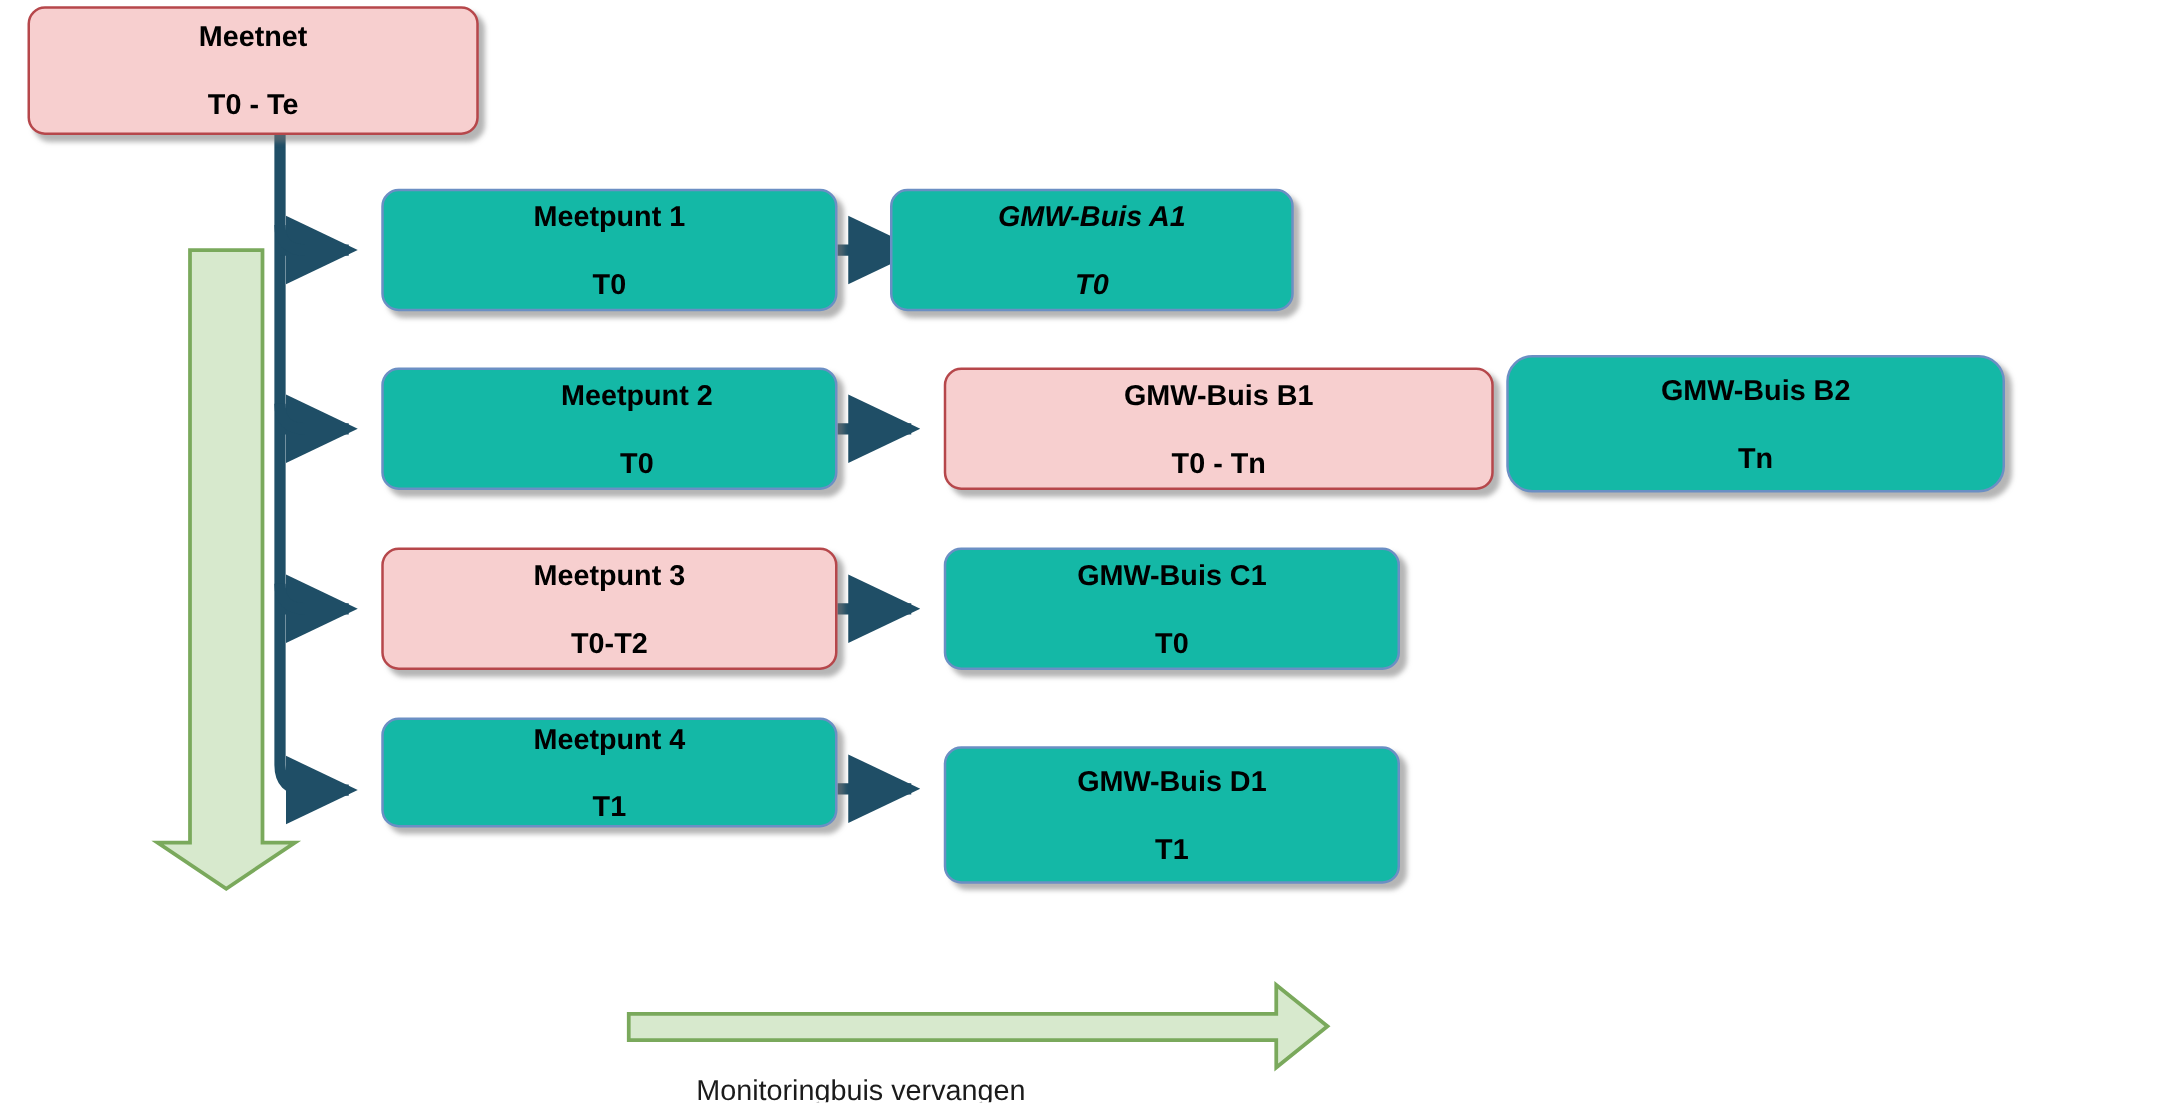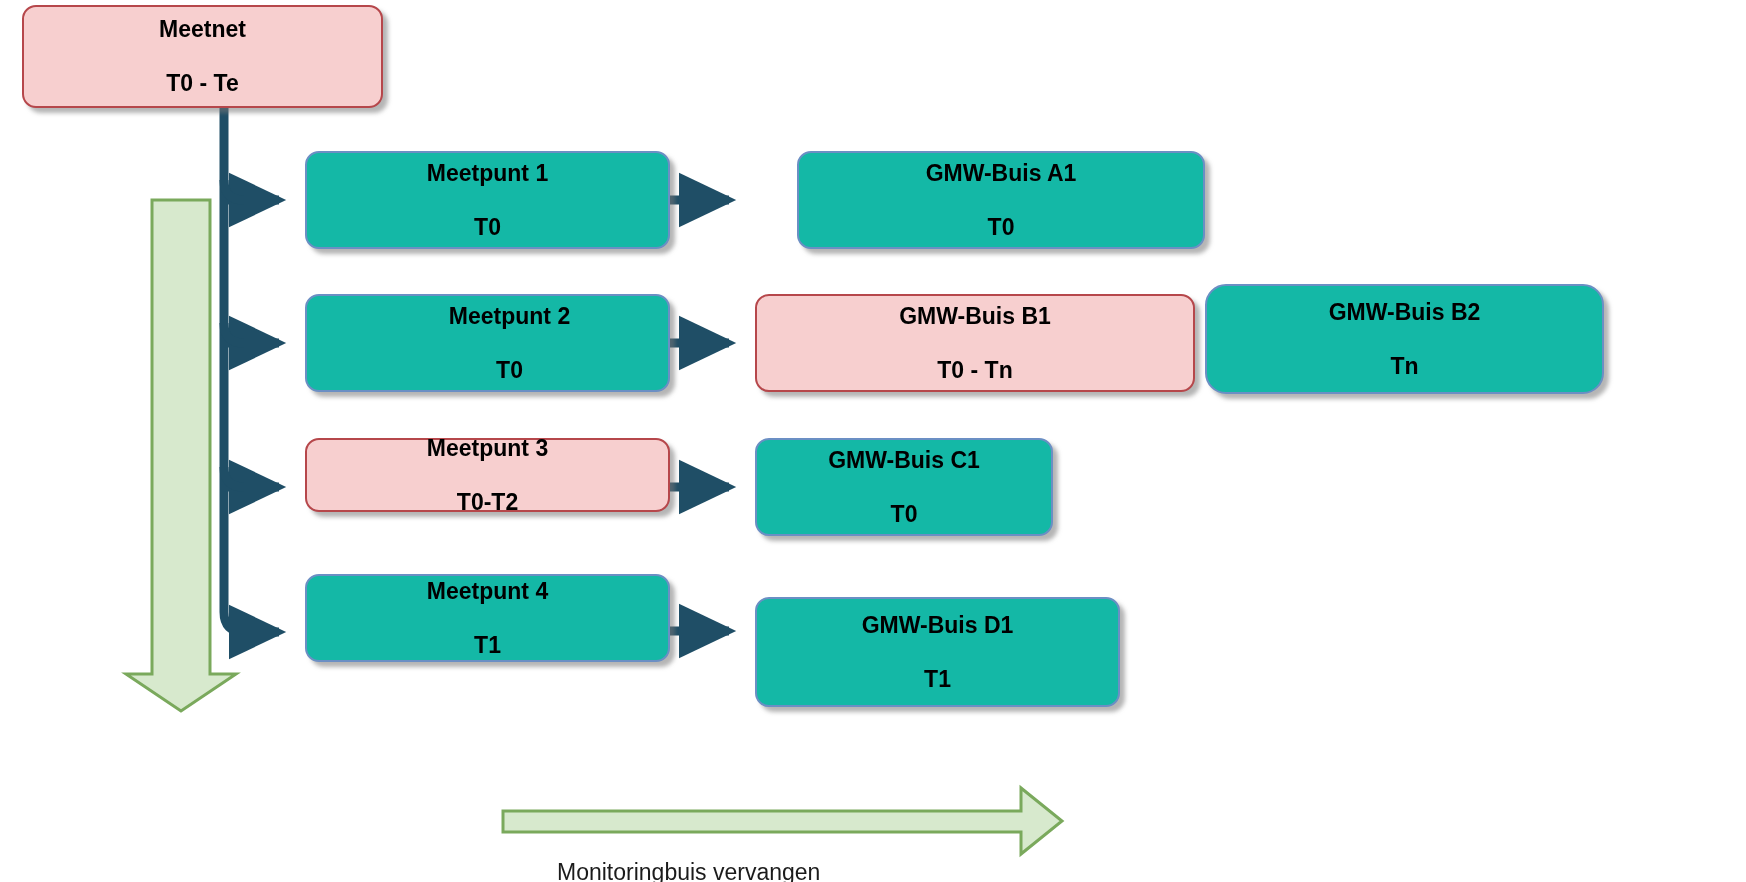--- a/index.html
+++ b/index.html
@@ -130,43 +130,43 @@
 
   <div class="node pink" style="left:22px; top:5px; width:361px; height:103px;">
     <span class="ln">Meetnet</span>
     <span class="ln">T0 - Te</span>
   </div>
 
   <div class="node blue" style="left:305px; top:151px; width:365px; height:98px;">
     <span class="ln">Meetpunt 1</span>
     <span class="ln">T0</span>
   </div>
-  <div class="node blue" style="left:797px; top:151px; width:408px; height:98px;">
+  <div class="node blue" style="left:712px; top:151px; width:323px; height:98px;font-style:italic;">
     <span class="ln">GMW-Buis A1</span>
     <span class="ln">T0</span>
   </div>
 
   <div class="node blue" style="left:305px; top:294px; width:365px; height:98px;padding-left:44px;">
     <span class="ln">Meetpunt 2</span>
     <span class="ln">T0</span>
   </div>
   <div class="node pink" style="left:755px; top:294px; width:440px; height:98px;">
     <span class="ln">GMW-Buis B1</span>
     <span class="ln">T0 - Tn</span>
   </div>
   <div class="node blue" style="left:1205px; top:284px; width:399px; height:110px;border-radius:21px;">
     <span class="ln">GMW-Buis B2</span>
     <span class="ln">Tn</span>
   </div>
 
-  <div class="node pink" style="left:305px; top:438px; width:365px; height:74px;">
+  <div class="node pink" style="left:305px; top:438px; width:365px; height:98px;">
     <span class="ln">Meetpunt 3</span>
     <span class="ln">T0-T2</span>
   </div>
-  <div class="node blue" style="left:755px; top:438px; width:298px; height:98px;">
+  <div class="node blue" style="left:755px; top:438px; width:365px; height:98px;">
     <span class="ln">GMW-Buis C1</span>
     <span class="ln">T0</span>
   </div>
 
   <div class="node blue" style="left:305px; top:574px; width:365px; height:88px;">
     <span class="ln">Meetpunt 4</span>
     <span class="ln">T1</span>
   </div>
   <div class="node blue" style="left:755px; top:597px; width:365px; height:110px;">
     <span class="ln">GMW-Buis D1</span>

